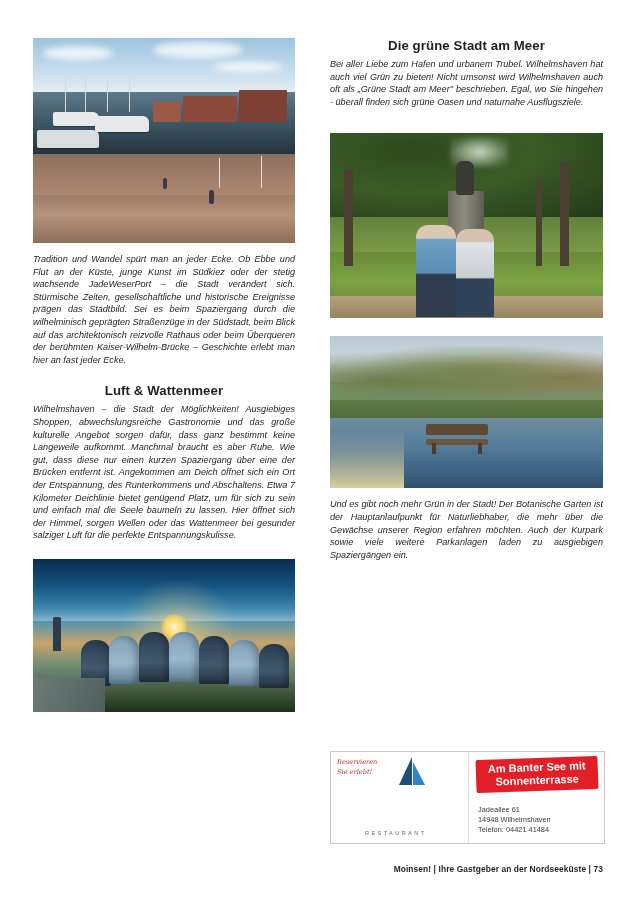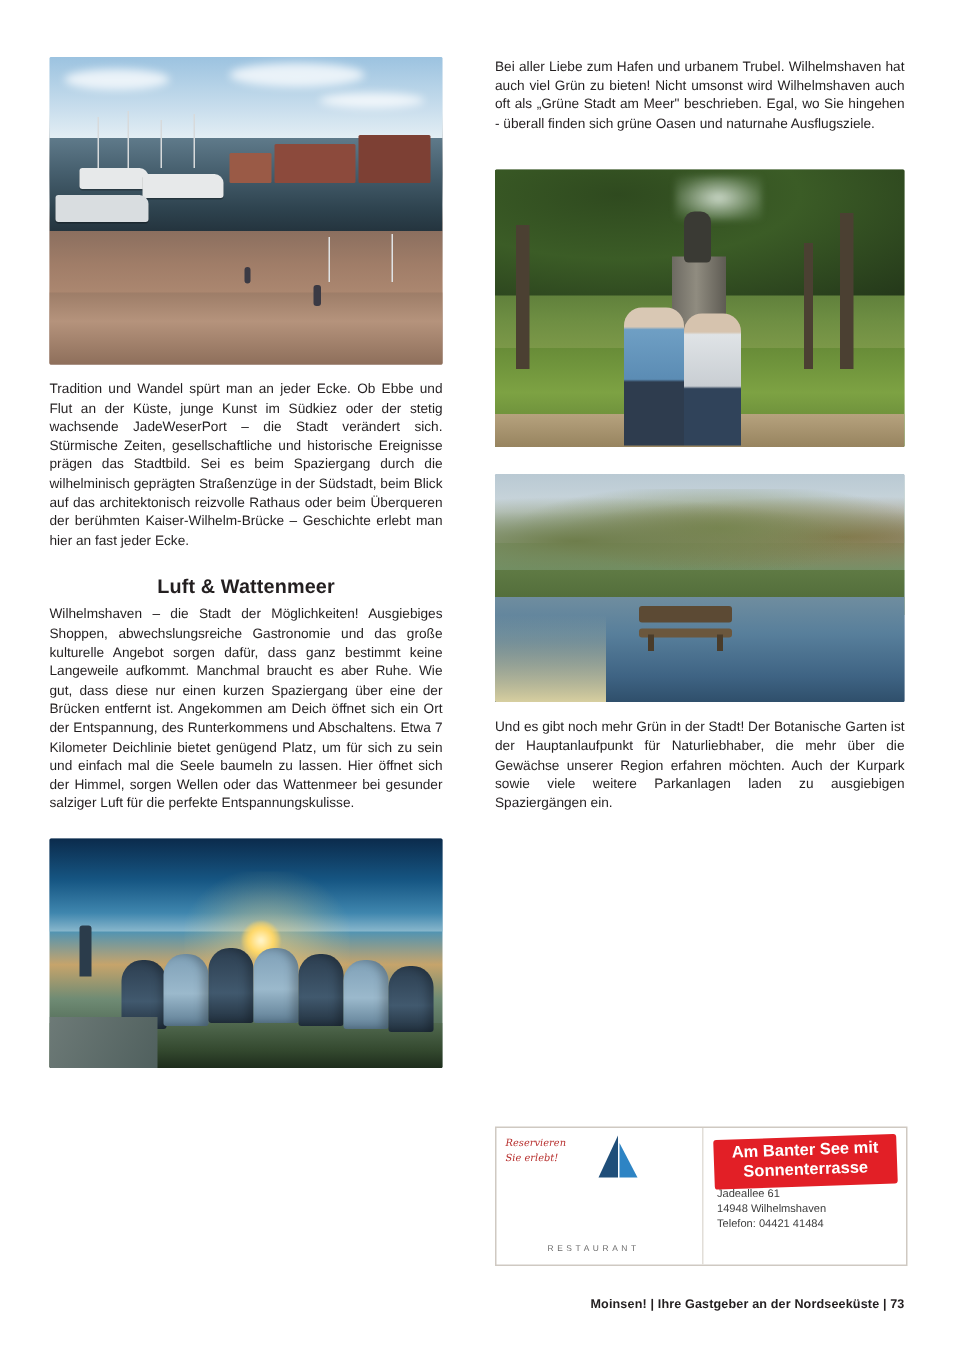--- a/index.html
+++ b/index.html
@@ -225,20 +225,21 @@
     margin: 0 0 5px 0;
     letter-spacing: 0.1px;
   }
   p.body {
     font-size: 9.1px;
     line-height: 12.6px;
     text-align: justify;
     margin: 0 0 9px 0;
     color: #231f20;
     hyphens: auto;
+    font-style: italic;
   }
   .spacer-10 { height: 10px; }
   .spacer-8 { height: 8px; }
 
   
   .ad {
     position: absolute;
     left: 330px;
     top: 751px;
     width: 273px;
@@ -309,21 +310,21 @@
     font-size: 11px;
     text-align: center;
     line-height: 13px;
     padding: 3px 2px 4px 2px;
     transform: rotate(-2deg);
     border-radius: 2px;
     width: 118px;
     margin: 0 auto;
   }
   .ad-addr {
-    margin-top: 0;
+    margin-top: 14px;
     font-size: 7.4px;
     line-height: 10.2px;
     color: #3b3b3b;
     padding-left: 2px;
   }
 
   
   .footer {
     position: absolute;
     right: 33px;
@@ -389,20 +390,21 @@
       <div class="hut light" style="left:136px; bottom:30px; height:50px;"></div>
       <div class="hut" style="left:166px; bottom:28px; height:48px;"></div>
       <div class="hut light" style="left:196px; bottom:26px; height:46px;"></div>
       <div class="hut" style="left:226px; bottom:24px; height:44px;"></div>
       <div class="walk"></div>
     </div>
   </div>
 
   <div class="col-right">
 
+    <h2 class="heading">Die grüne Stadt am Meer</h2>
 
     <p class="body">Bei aller Liebe zum Hafen und urbanem Trubel. Wilhelmshaven hat auch viel Grün zu bieten! Nicht umsonst wird Wilhelmshaven auch oft als „Grüne Stadt am Meer" beschrieben. Egal, wo Sie hingehen - überall finden sich grüne Oasen und naturnahe Ausflugsziele.</p>
 
     <div class="spacer-8"></div>
 
 
     <div class="spacer-8"></div>
 
     <div class="photo photo-statue">
       <div class="canopy"></div>

